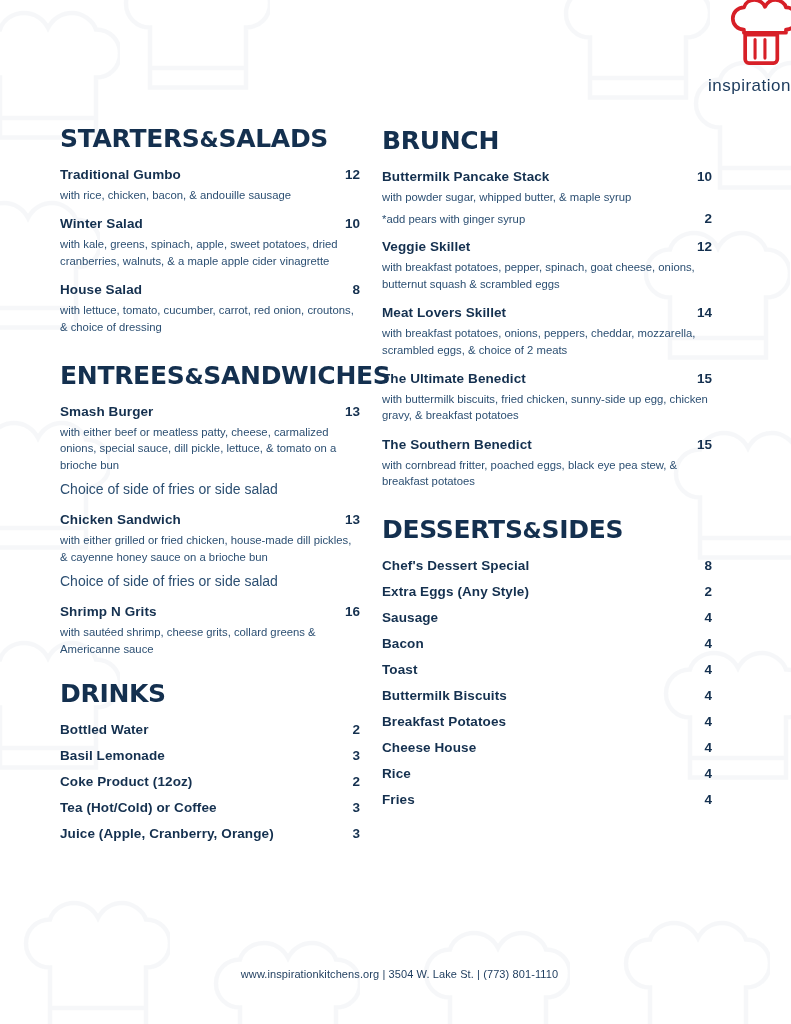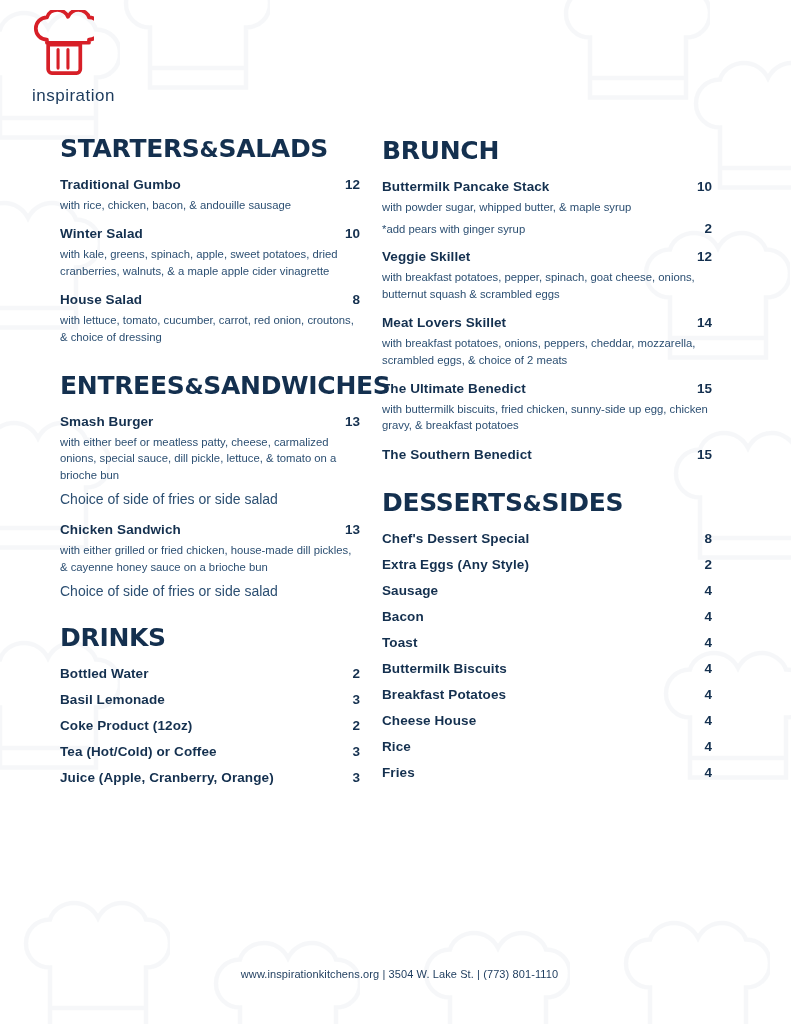--- a/index.html
+++ b/index.html
@@ -34,22 +34,21 @@
   .page {
     position: relative;
     z-index: 2;
     width: 791px;
     height: 1024px;
     box-sizing: border-box;
   }
 
   
   .brand {
-    text-align: left;
-    padding-top: 10px;
+    text-align: right;
     margin-left: 32px;
   }
   .brand-hat {
     display: inline-block;
   }
   .brand-name {
     font-size: 17px;
     letter-spacing: 0.5px;
     color: #1b3a5c;
     margin-top: 4px;
@@ -319,20 +318,27 @@
 
       <div class="item">
         <div class="item-row">
           <span class="item-name">Chicken Sandwich</span>
           <span class="item-price">13</span>
         </div>
         <div class="item-desc">with either grilled or fried chicken, house-made dill pickles, &amp; cayenne honey sauce on a brioche bun</div>
         <div class="item-note">Choice of side of fries or side salad</div>
       </div>
 
+      <div class="item">
+        <div class="item-row">
+          <span class="item-name">Shrimp N Grits</span>
+          <span class="item-price">16</span>
+        </div>
+        <div class="item-desc">with sautéed shrimp, cheese grits, collard greens &amp; Americanne sauce</div>
+      </div>
 
       <h2 class="section-title gap-top-md">DRINKS</h2>
 
       <div class="line-item">
         <span class="item-name">Bottled Water</span>
         <span class="item-price">2</span>
       </div>
       <div class="line-item">
         <span class="item-name">Basil Lemonade</span>
         <span class="item-price">3</span>
@@ -390,20 +396,21 @@
           <span class="item-price">15</span>
         </div>
         <div class="item-desc">with buttermilk biscuits, fried chicken, sunny-side up egg, chicken gravy, &amp; breakfast potatoes</div>
       </div>
 
       <div class="item">
         <div class="item-row">
           <span class="item-name">The Southern Benedict</span>
           <span class="item-price">15</span>
         </div>
+        <div class="item-desc">with cornbread fritter, poached eggs, black eye pea stew, &amp; breakfast potatoes</div>
       </div>
 
       <h2 class="section-title gap-top-lg">
         <span>DESSERTS</span><span class="amp">&amp;</span><span>SIDES</span>
       </h2>
 
       <div class="line-item">
         <span class="item-name">Chef's Dessert Special</span>
         <span class="item-price">8</span>
       </div>

